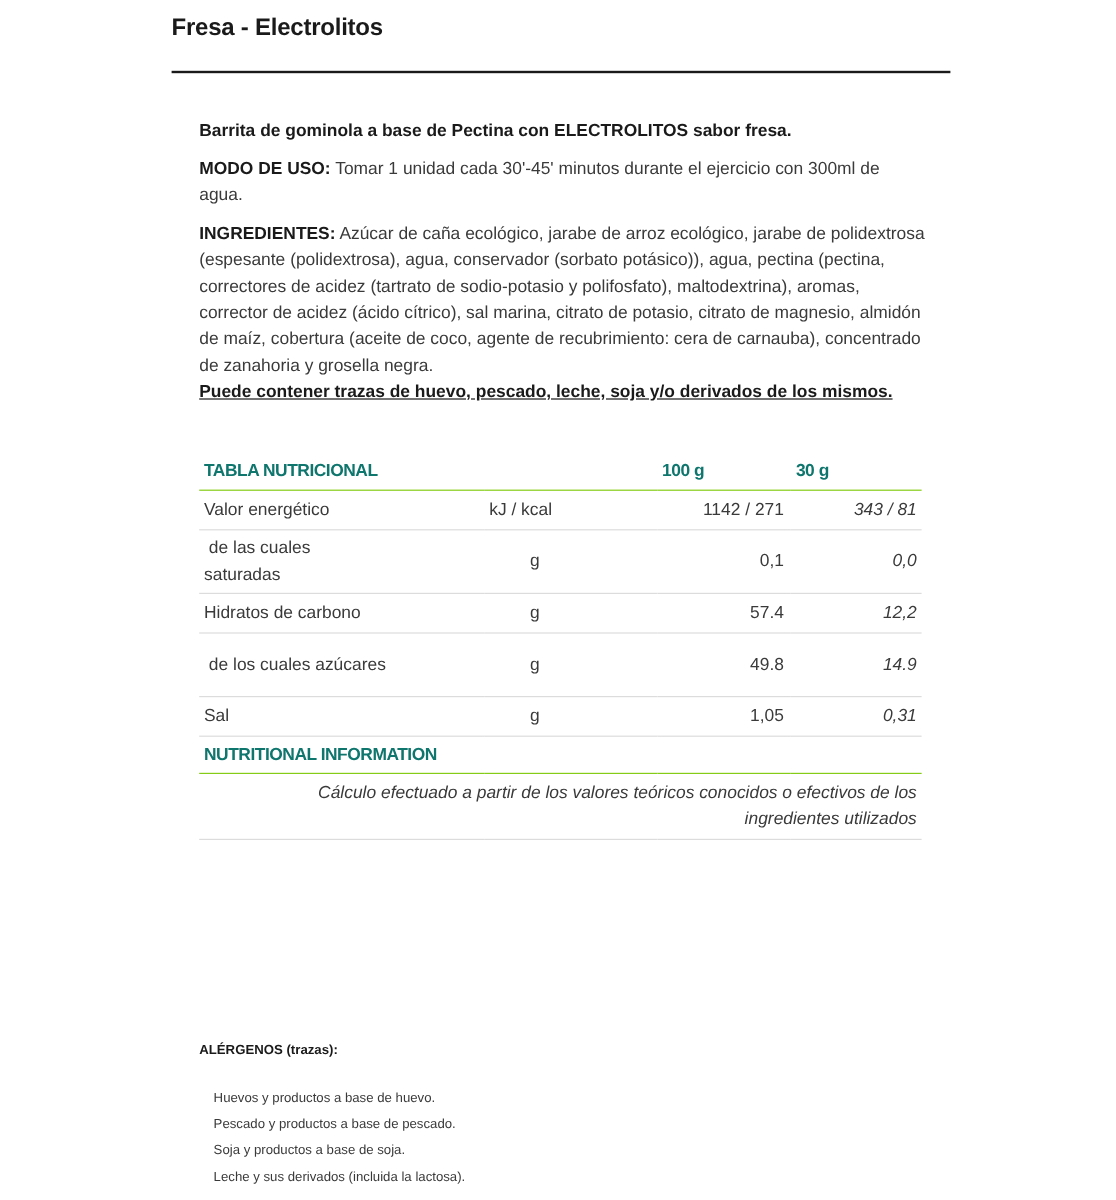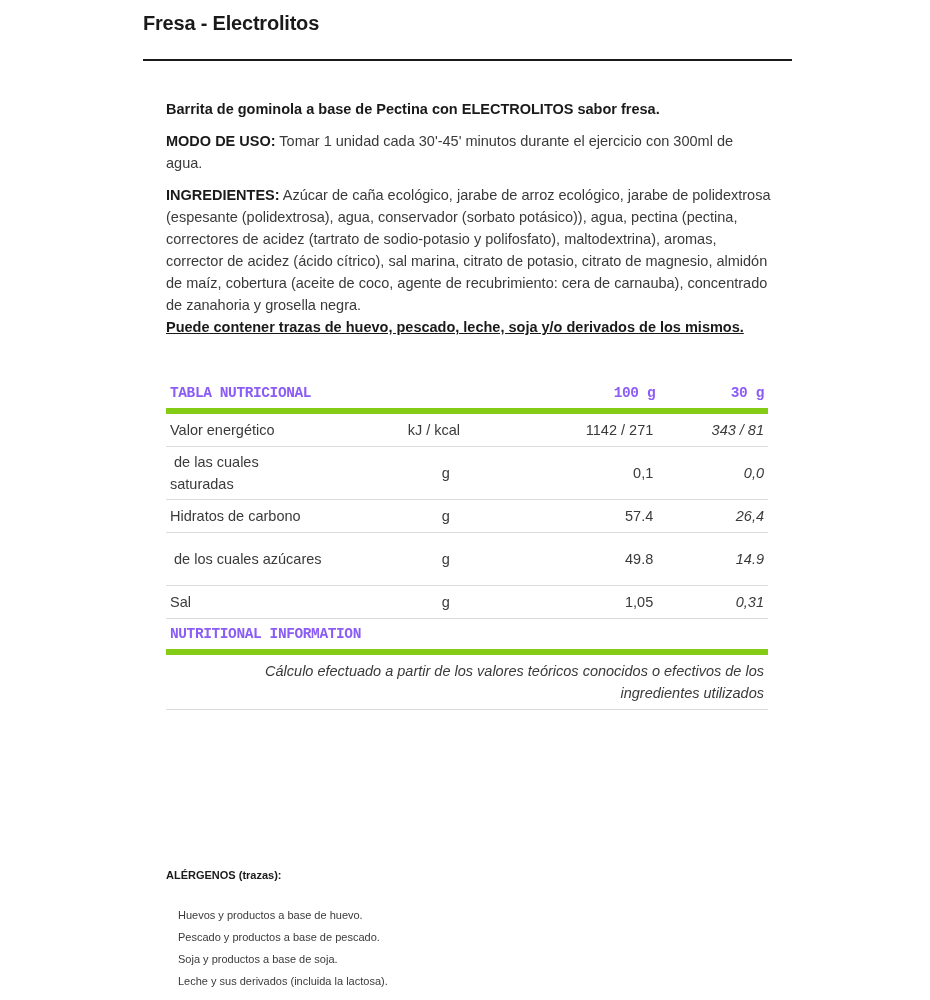--- a/index.html
+++ b/index.html
@@ -23,24 +23,24 @@
   .lead { font-weight: bold; color: #1a1a1a; }
   .label { font-weight: bold; color: #1a1a1a; }
   .warning { font-weight: bold; color: #1a1a1a; text-decoration: underline; }
 
   table.nutri {
     position: absolute; left: 166px; top: 378px; width: 602px;
     border-collapse: collapse; font-size: 14.5px; color: #3a3a3a;
   }
   table.nutri td, table.nutri th { padding: 0 4px; vertical-align: middle; }
   table.nutri th {
-    font-weight: bold; color: #8b5cf6; text-align: left; height: 30px;
-    border-bottom: 6px solid #84cc16; letter-spacing: -0.4px; font-family: Liberation Mono, monospace;
+    font-weight: bold; color: #0f766e; text-align: left; height: 30px;
+    border-bottom: 1px solid #84cc16; letter-spacing: -0.4px;
   }
-  table.nutri th.num { text-align: right; }
+  table.nutri th.num { text-align: left; }
   table.nutri td { border-bottom: 1.5px solid #dcdcdc; height: 32px; }
   table.nutri tr.tall td { height: 52px; }
   table.nutri td.name { width: 190px; line-height: 22px; }
   table.nutri td.unit { width: 140px; text-align: left; }
   table.nutri td.num { text-align: right; }
   table.nutri td.c100 { width: 130px; padding-right: 6px; }
   table.nutri td.c30 { width: 130px; font-style: italic; }
   table.nutri tr.section th { height: 30px; }
   table.nutri tr.sodio td { height: 42px; }
   table.nutri td.footnote {
@@ -87,21 +87,21 @@
   <tr class="tall">
     <td class="name" style="white-space:pre-wrap;padding-right:80px"> de las cuales saturadas</td>
     <td class="unit" style="padding-left:38px">g</td>
     <td class="num c100">0,1</td>
     <td class="num c30">0,0</td>
   </tr>
   <tr>
     <td class="name">Hidratos de carbono</td>
     <td class="unit" style="padding-left:38px">g</td>
     <td class="num c100">57.4</td>
-    <td class="num c30">26,4</td>
+    <td class="num c30">12,2</td>
   </tr>
   <tr class="tall">
     <td class="name" style="white-space:pre-wrap;padding-right:80px"> de los cuales azúcares</td>
     <td class="unit" style="padding-left:38px">g</td>
     <td class="num c100">49.8</td>
     <td class="num c30">14.9</td>
   </tr>
   <tr>
     <td class="name">Sal</td>
     <td class="unit" style="padding-left:38px">g</td>

